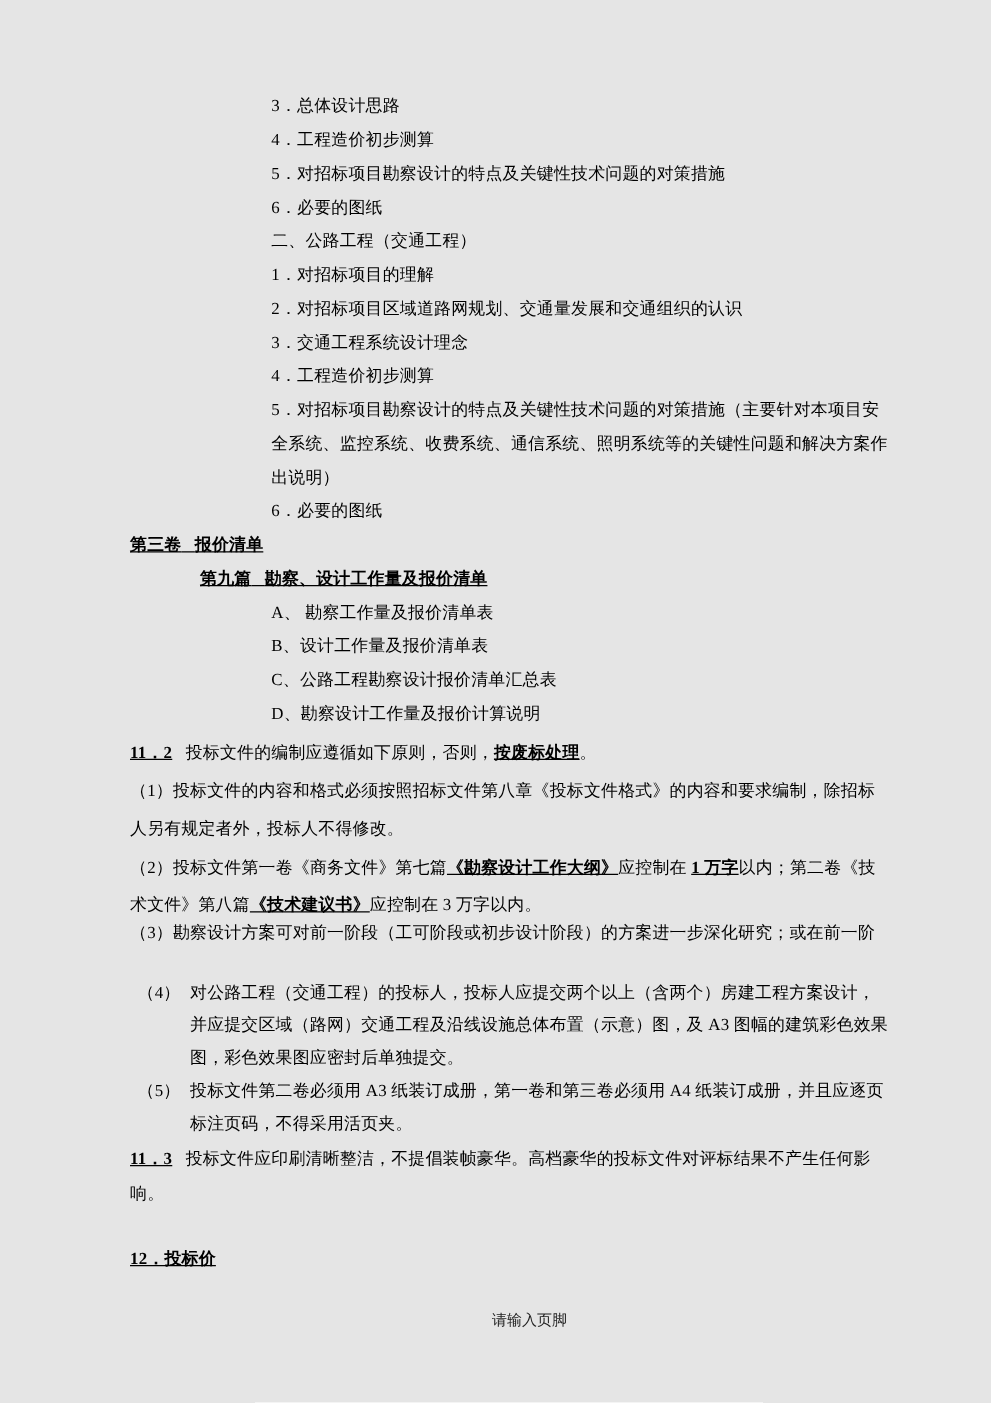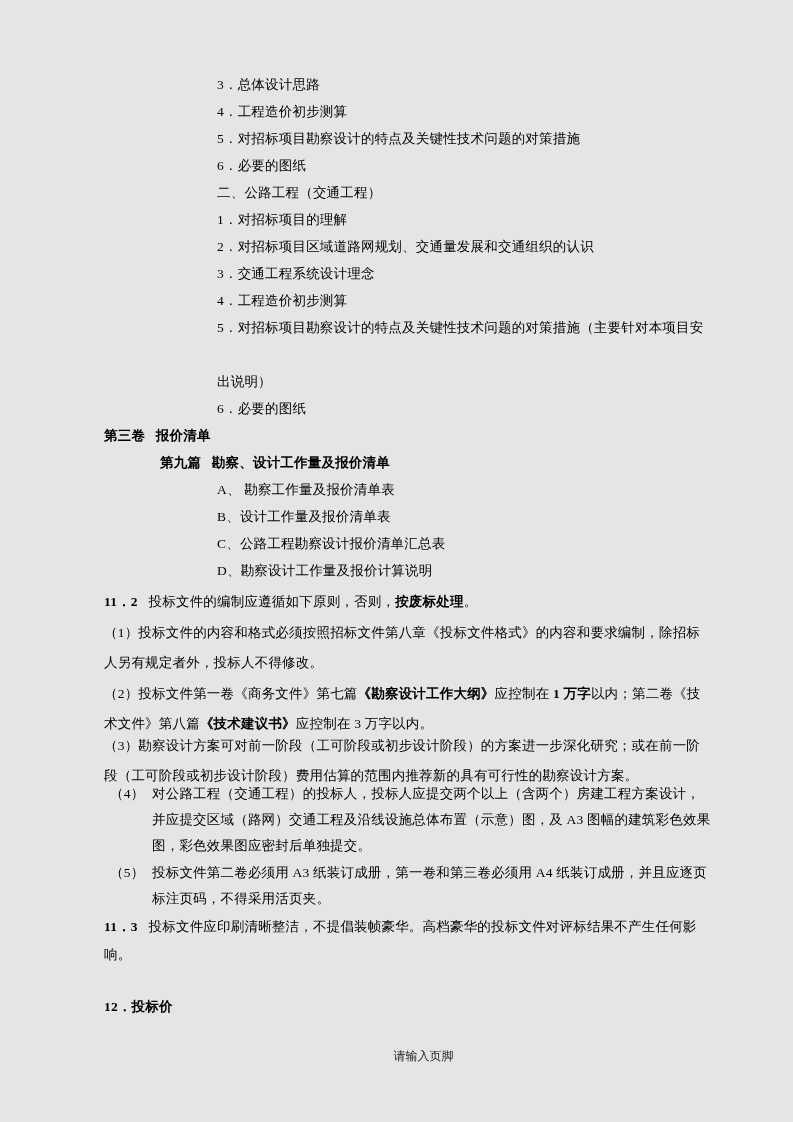--- a/index.html
+++ b/index.html
@@ -1,38 +1,39 @@
 <!DOCTYPE html>
 <html><head>
 <meta charset="utf-8">
 <style>
   html, body { margin: 0; padding: 0; background: #ffffff; }
   body { width: 793px; height: 1122px; position: relative; overflow: hidden;
          font-family: "Liberation Serif", "DejaVu Serif", serif; color: #000; }
   .page { position: absolute; left: 0; top: 0; width: 793px; height: 1122px; background: #e5e5e5; }
   .line { position: absolute; font-size: 13.5px; line-height: 18px; white-space: nowrap; letter-spacing: 0.2px; }
-  .b { font-weight: bold; }
+  .b { font-weight: bold; text-decoration: underline; }
   .footer { position: absolute; left: 0; width: 793px; top: 1048px; text-align: center; font-size: 12px; color: #222; padding-left: 27px; }
 </style>
 </head>
 <body>
 
 <div class="page">
 
   <div class="line" style="left:217px; top:76px;">3．总体设计思路</div>
   <div class="line" style="left:217px; top:103px;">4．工程造价初步测算</div>
   <div class="line" style="left:217px; top:130px;">5．对招标项目勘察设计的特点及关键性技术问题的对策措施</div>
   <div class="line" style="left:217px; top:157px;">6．必要的图纸</div>
 
   <div class="line" style="left:217px; top:184px;">二、公路工程（交通工程）</div>
   <div class="line" style="left:217px; top:211px;">1．对招标项目的理解</div>
   <div class="line" style="left:217px; top:238px;">2．对招标项目区域道路网规划、交通量发展和交通组织的认识</div>
   <div class="line" style="left:217px; top:265px;">3．交通工程系统设计理念</div>
   <div class="line" style="left:217px; top:292px;">4．工程造价初步测算</div>
   <div class="line" style="left:217px; top:319px;">5．对招标项目勘察设计的特点及关键性技术问题的对策措施（主要针对本项目安</div>
+  <div class="line" style="left:217px; top:346px;">全系统、监控系统、收费系统、通信系统、照明系统等的关键性问题和解决方案作</div>
   <div class="line" style="left:217px; top:373px;">出说明）</div>
   <div class="line" style="left:217px; top:400px;">6．必要的图纸</div>
 
   <div class="line b" style="left:104px; top:427px;">
     <span>第三卷</span>&nbsp;&nbsp;&nbsp;<span>报价清单</span>
   </div>
   <div class="line b" style="left:160px; top:454px;">
     <span>第九篇</span>&nbsp;&nbsp;&nbsp;<span>勘察、设计工作量及报价清单</span>
   </div>
   <div class="line" style="left:217px; top:481px;">A、 勘察工作量及报价清单表</div>
@@ -48,21 +49,20 @@
   <div class="line" style="left:104px; top:654px;">人另有规定者外，投标人不得修改。</div>
 
   <div class="line" style="left:104px; top:685px;">
     <span>（2）投标文件第一卷《商务文件》第七篇</span><span class="b">《勘察设计工作大纲》</span><span>应控制在</span>&nbsp;<span class="b">1 万字</span><span>以内；第二卷《技</span>
   </div>
   <div class="line" style="left:104px; top:715px;">
     <span>术文件》第八篇</span><span class="b">《技术建议书》</span><span>应控制在 3 万字以内。</span>
   </div>
 
   <div class="line" style="left:104px; top:730px; top:737px;">（3）勘察设计方案可对前一阶段（工可阶段或初步设计阶段）的方案进一步深化研究；或在前一阶</div>
-  <div class="line" style="left:104px; top:767px;">段（工可阶段或初步设计阶段）费用估算的范围内推荐新的具有可行性的勘察设计方案。</div>
 
   <div class="line" style="left:110px; top:785px;">（4）</div>
   <div class="line" style="left:152px; top:785px;">对公路工程（交通工程）的投标人，投标人应提交两个以上（含两个）房建工程方案设计，</div>
   <div class="line" style="left:152px; top:811px;">并应提交区域（路网）交通工程及沿线设施总体布置（示意）图，及 A3 图幅的建筑彩色效果</div>
   <div class="line" style="left:152px; top:837px;">图，彩色效果图应密封后单独提交。</div>
 
   <div class="line" style="left:110px; top:864px;">（5）</div>
   <div class="line" style="left:152px; top:864px;">投标文件第二卷必须用 A3 纸装订成册，第一卷和第三卷必须用 A4 纸装订成册，并且应逐页</div>
   <div class="line" style="left:152px; top:890px;">标注页码，不得采用活页夹。</div>
 

